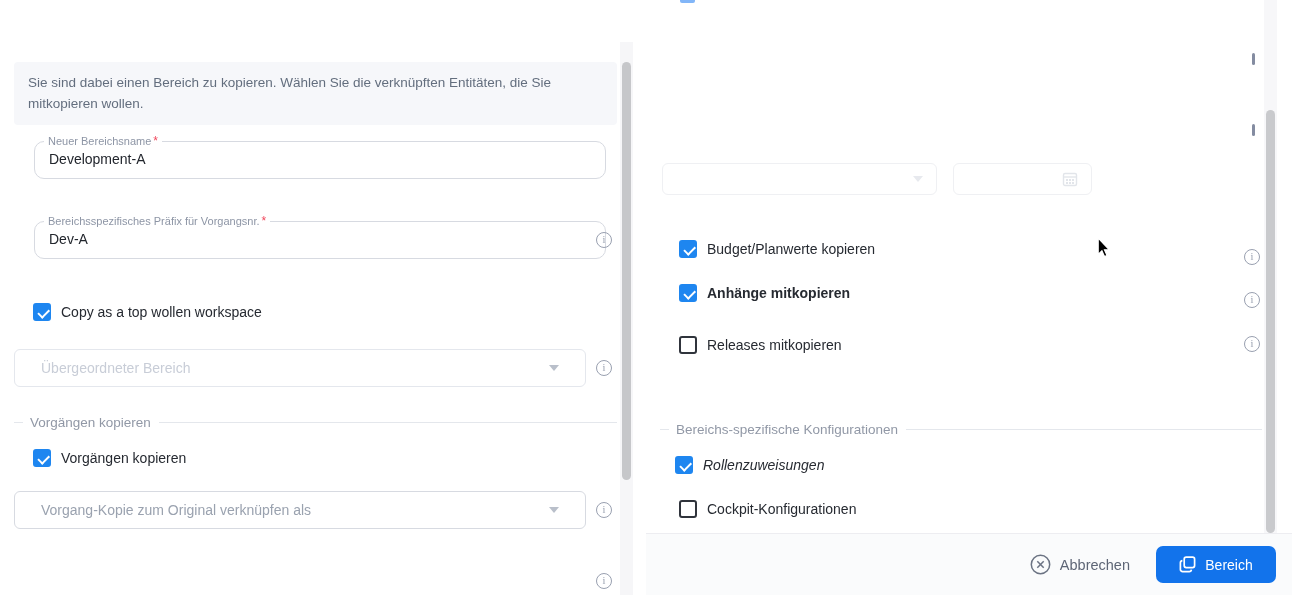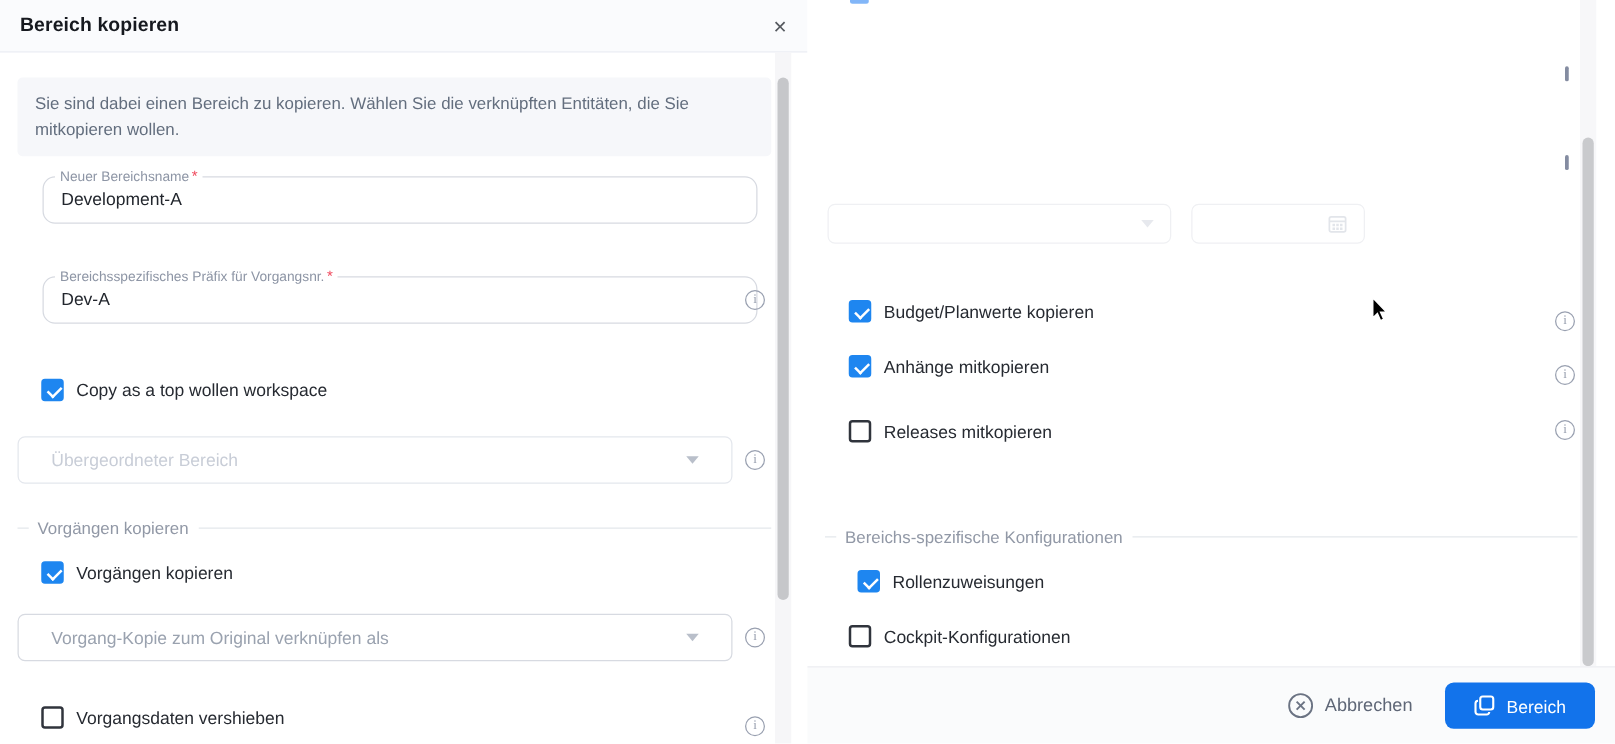--- a/index.html
+++ b/index.html
@@ -95,24 +95,20 @@
   }
   .cursor { position:absolute; left:1096px; top:237px; pointer-events:none; }
 </style>
 </head>
 <body>
 
 <div class="screen">
 
   <div class="left-pane">
 
-    <div class="dlg-header">
-      <div class="dlg-title">Bereich kopieren</div>
-      <div class="close-btn">✕</div>
-    </div>
 
     <div class="banner">Sie sind dabei einen Bereich zu kopieren. Wählen Sie die verknüpften Entitäten, die Sie mitkopieren wollen.</div>
 
     <div class="field" style="left:14px; top:141px;">
       <span class="flabel"><span>Neuer Bereichsname</span><span class="req">*</span></span>
       <input value="Development-A" style="">
     </div>
 
     <div class="field" style="left:14px; top:221px;">
       <span class="flabel"><span>Bereichsspezifisches Präfix für Vorgangsnr.</span><span class="req">*</span></span>
@@ -139,24 +135,20 @@
       <div class="cb checked"></div>
       <div class="cblabel">Vorgängen kopieren</div>
     </div>
 
     <div class="selectbox" style="left:14px; top:491px;justify-content:space-between;">
       <span class="ph">Vorgang-Kopie zum Original verknüpfen als</span>
       <span class="chev"></span>
     </div>
     <div class="info" style="left:596px; top:502px;">i</div>
 
-    <div class="cbrow" style="left:33px; top:565px;">
-      <div class="cb"></div>
-      <div class="cblabel">Vorgangsdaten vershieben</div>
-    </div>
     <div class="info" style="left:596px; top:573px;">i</div>
 
     <div class="sb-track" style="left:620px; top:42px; width:13px; height:553px;"></div>
     <div class="sb-thumb" style="left:622px; top:62px; height:418px;"></div>
   </div>
 
   <div class="right-pane">
 
     <div class="sliver"></div>
 
@@ -180,37 +172,37 @@
 
     <div class="frag" style="left:606px; top:53px;"></div>
     <div class="frag" style="left:606px; top:124px;"></div>
 
     <div class="cbrow" style="left:33px; top:240px;">
       <div class="cb checked"></div>
       <div class="cblabel">Budget/Planwerte kopieren</div>
     </div>
     <div class="info" style="left:598px; top:249px;">i</div>
 
-    <div class="cbrow" style="left:33px; top:284px;">
+    <div class="cbrow" style="left:33px; top:284px;font-weight:bold;">
       <div class="cb checked"></div>
       <div class="cblabel">Anhänge mitkopieren</div>
     </div>
     <div class="info" style="left:598px; top:292px;">i</div>
 
     <div class="cbrow" style="left:33px; top:336px;">
       <div class="cb"></div>
       <div class="cblabel">Releases mitkopieren</div>
     </div>
     <div class="info" style="left:598px; top:336px;">i</div>
 
     <div class="legend" style="left:14px; top:421px; width:602px;">
       <span>Bereichs-spezifische Konfigurationen</span>
     </div>
 
-    <div class="cbrow" style="left:40px; top:456px;">
+    <div class="cbrow" style="left:29px; top:456px;font-style:italic;">
       <div class="cb checked"></div>
       <div class="cblabel">Rollenzuweisungen</div>
     </div>
 
     <div class="cbrow" style="left:33px; top:500px;">
       <div class="cb"></div>
       <div class="cblabel">Cockpit-Konfigurationen</div>
     </div>
 
     <div class="sb-track" style="left:618px; top:0; width:13px; height:533px; background:#f7f7f9;"></div>

